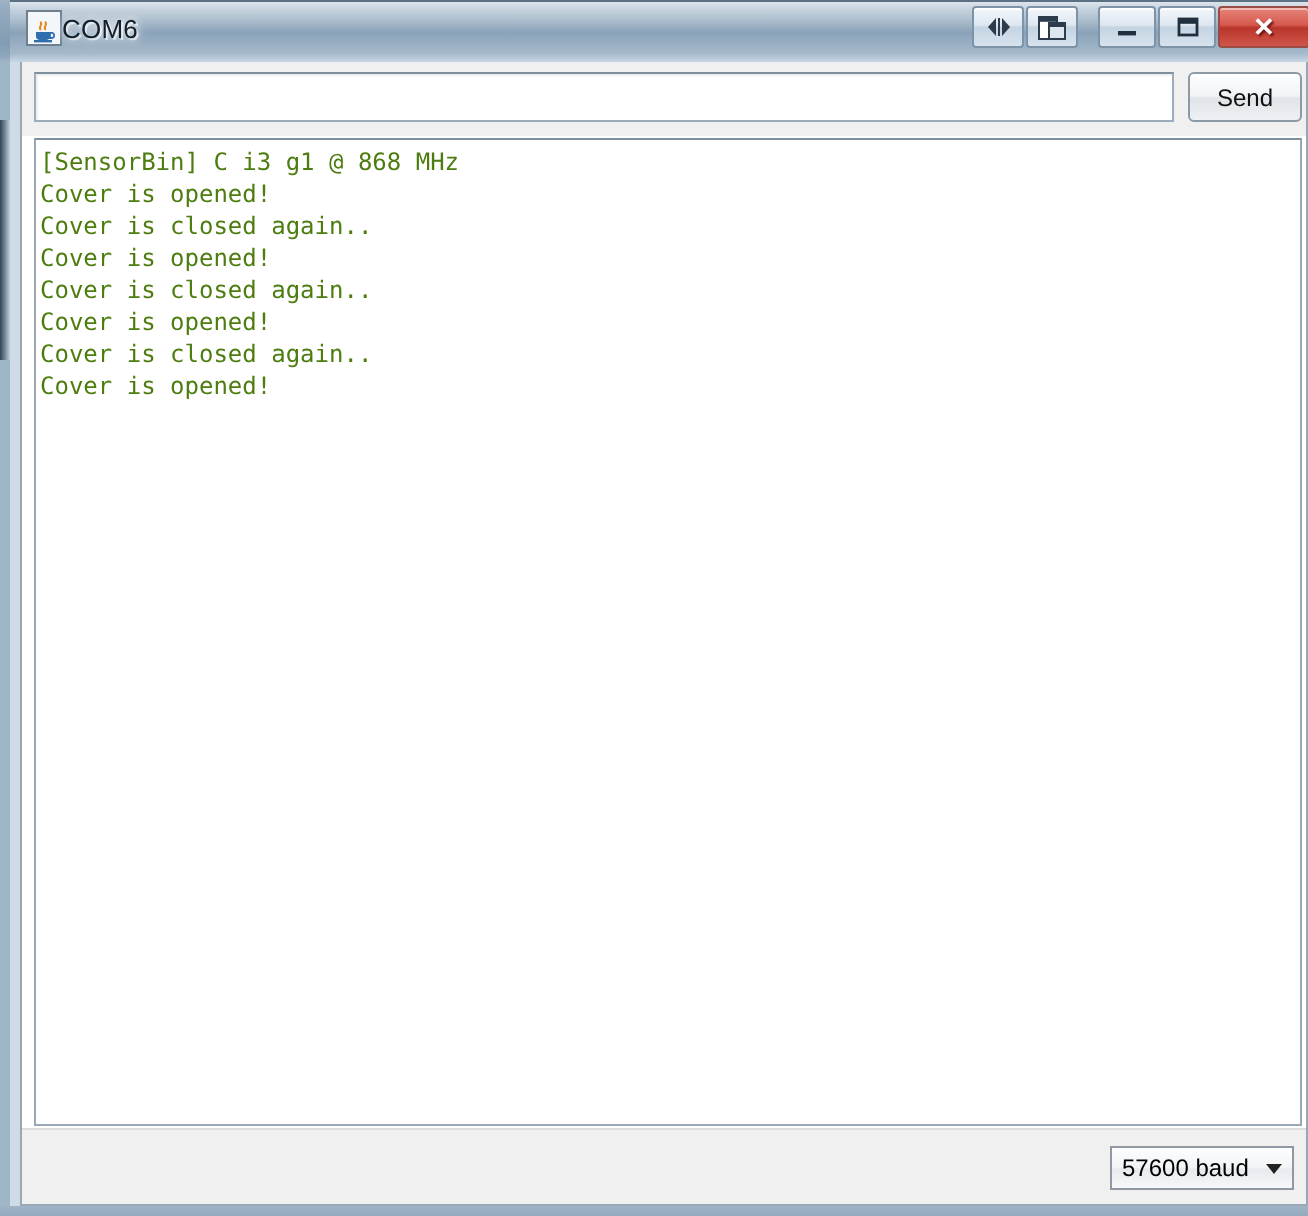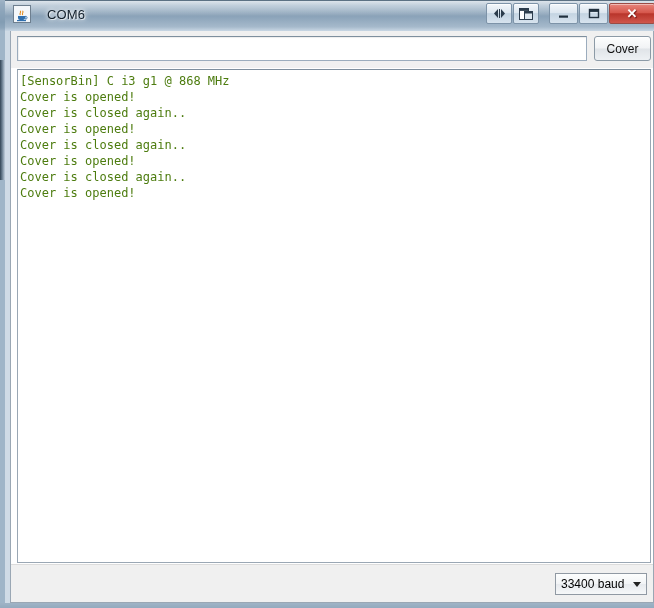--- a/index.html
+++ b/index.html
@@ -54,21 +54,21 @@
     position: absolute;
     left: 0; right: 0; top: 0; height: 14px;
     background: linear-gradient(to bottom, rgba(255,255,255,0.42), rgba(255,255,255,0.02));
     pointer-events: none;
   }
   .title-left {
     position: absolute;
     left: 8px; top: 4px;
     display: flex;
     align-items: center;
-    gap: 16px;
+    gap: 0;
     z-index: 3;
   }
   .app-icon {
     width: 18px; height: 18px;
     display: block;
   }
   .title-text {
     font-size: 13px;
     color: #13202c;
     text-shadow: 0 0 4px rgba(255,255,255,0.95), 0 0 7px rgba(255,255,255,0.85), 1px 1px 0 rgba(255,255,255,0.6);
@@ -300,36 +300,36 @@
       <div class="cbtn close">
         <span class="close-x">✕</span>
       </div>
     </div>
   </div>
 
   <div class="client">
 
     <div class="sendrow">
       <input class="textinput" type="text" placeholder="" style="">
-      <button class="sendbtn">Cover</button>
+      <button class="sendbtn">Send</button>
     </div>
 
     <div class="console-wrap">
       <div class="console">[SensorBin] C i3 g1 @ 868 MHz
 Cover is opened!
 Cover is closed again..
 Cover is opened!
 Cover is closed again..
 Cover is opened!
 Cover is closed again..
 Cover is opened!</div>
     </div>
 
     <div class="statusbar">
       <div class="baud">
-        <span class="baud-label">33400 baud</span>
+        <span class="baud-label">57600 baud</span>
         <span class="caret"></span>
       </div>
     </div>
   </div>
 </div>
 
 <div class="leftsliver"></div>
 
 </body></html>

